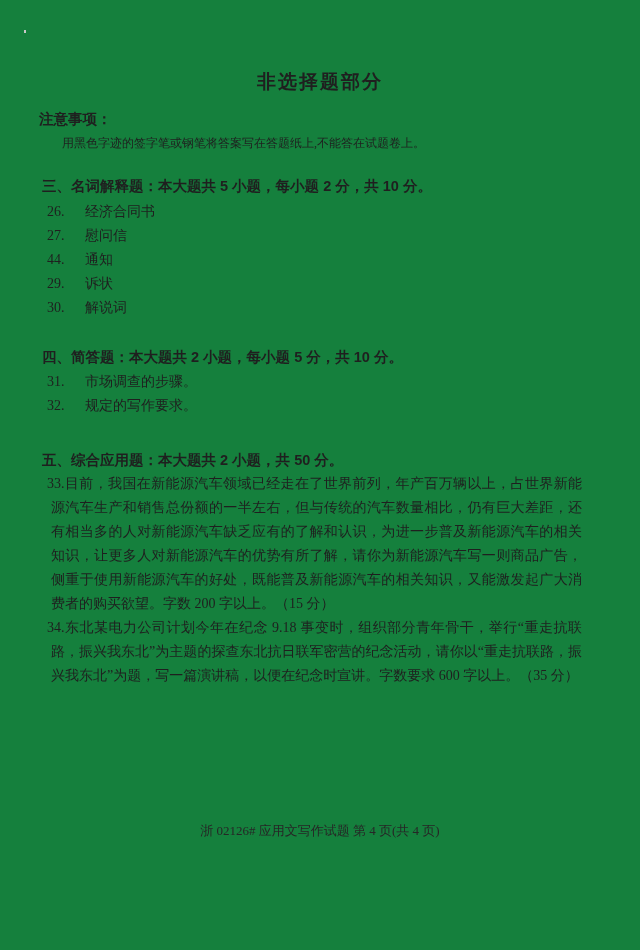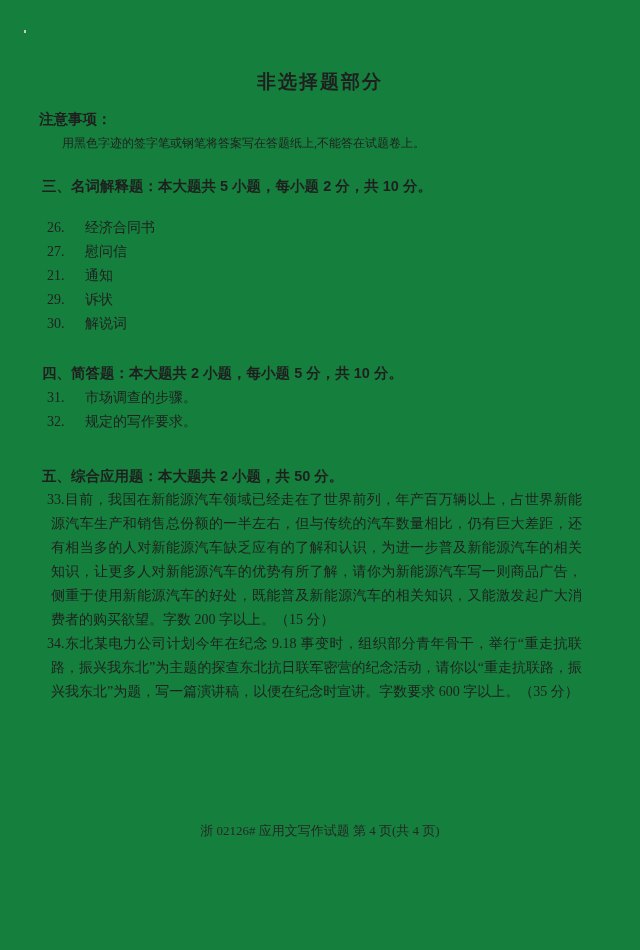--- a/index.html
+++ b/index.html
@@ -43,21 +43,21 @@
     margin-right: 50px;
     font-size: 12px;
   }
   .sec-heading {
     margin-left: 42px;
     margin-right: 40px;
     font-family: "Liberation Sans", "DejaVu Sans", sans-serif;
     font-weight: bold;
     font-size: 14.5px;
   }
-  .sec-heading.h3 { margin-top: 19px; margin-bottom: 18px; }
+  .sec-heading.h3 { margin-top: 19px; margin-bottom: 2px; }
   .sec-heading.h4 { margin-top: 25px; margin-bottom: 1px; }
   .sec-heading.h5 { margin-top: 30px; margin-bottom: 0; }
   .item {
     position: relative;
   }
   .item .num {
     position: absolute;
     left: 47px;
     top: 0;
   }
@@ -97,21 +97,21 @@
     <div class="sec-heading h3">三、名词解释题：本大题共 5 小题，每小题 2 分，共 10 分。</div>
     <div class="item short">
       <span class="num">26.</span>
       <span class="txt">经济合同书</span>
     </div>
     <div class="item short">
       <span class="num">27.</span>
       <span class="txt">慰问信</span>
     </div>
     <div class="item short">
-      <span class="num">21.</span>
+      <span class="num">44.</span>
       <span class="txt">通知</span>
     </div>
     <div class="item short">
       <span class="num">29.</span>
       <span class="txt">诉状</span>
     </div>
     <div class="item short">
       <span class="num">30.</span>
       <span class="txt">解说词</span>
     </div>

